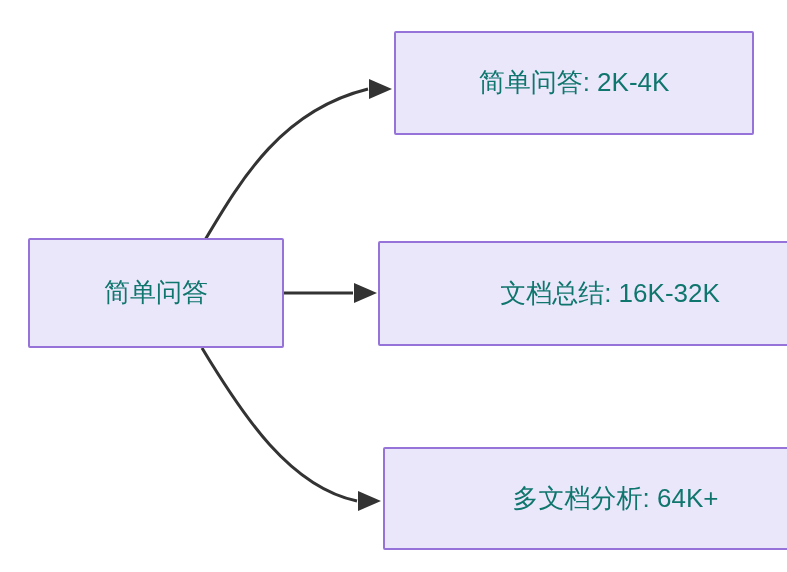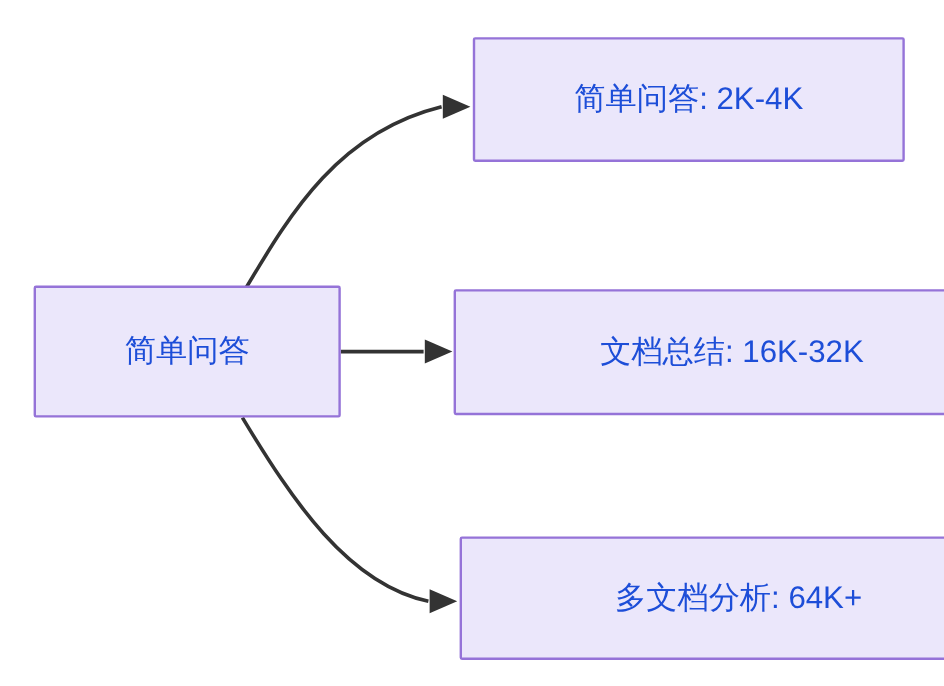--- a/index.html
+++ b/index.html
@@ -31,21 +31,21 @@
     box-sizing: border-box;
     background: #ebe7fb;
     border: 2px solid #9573d8;
     border-radius: 2px;
     display: flex;
     align-items: center;
     justify-content: center;
     z-index: 2;
   }
   .node-label {
-    color: #1d4ed8;
+    color: #0f766e;
     font-size: 26px;
     line-height: 1.2;
     font-weight: 400;
     white-space: nowrap;
     letter-spacing: 0px;
   }
   
   #node-source {
     left: 28px;
     top: 238px;

